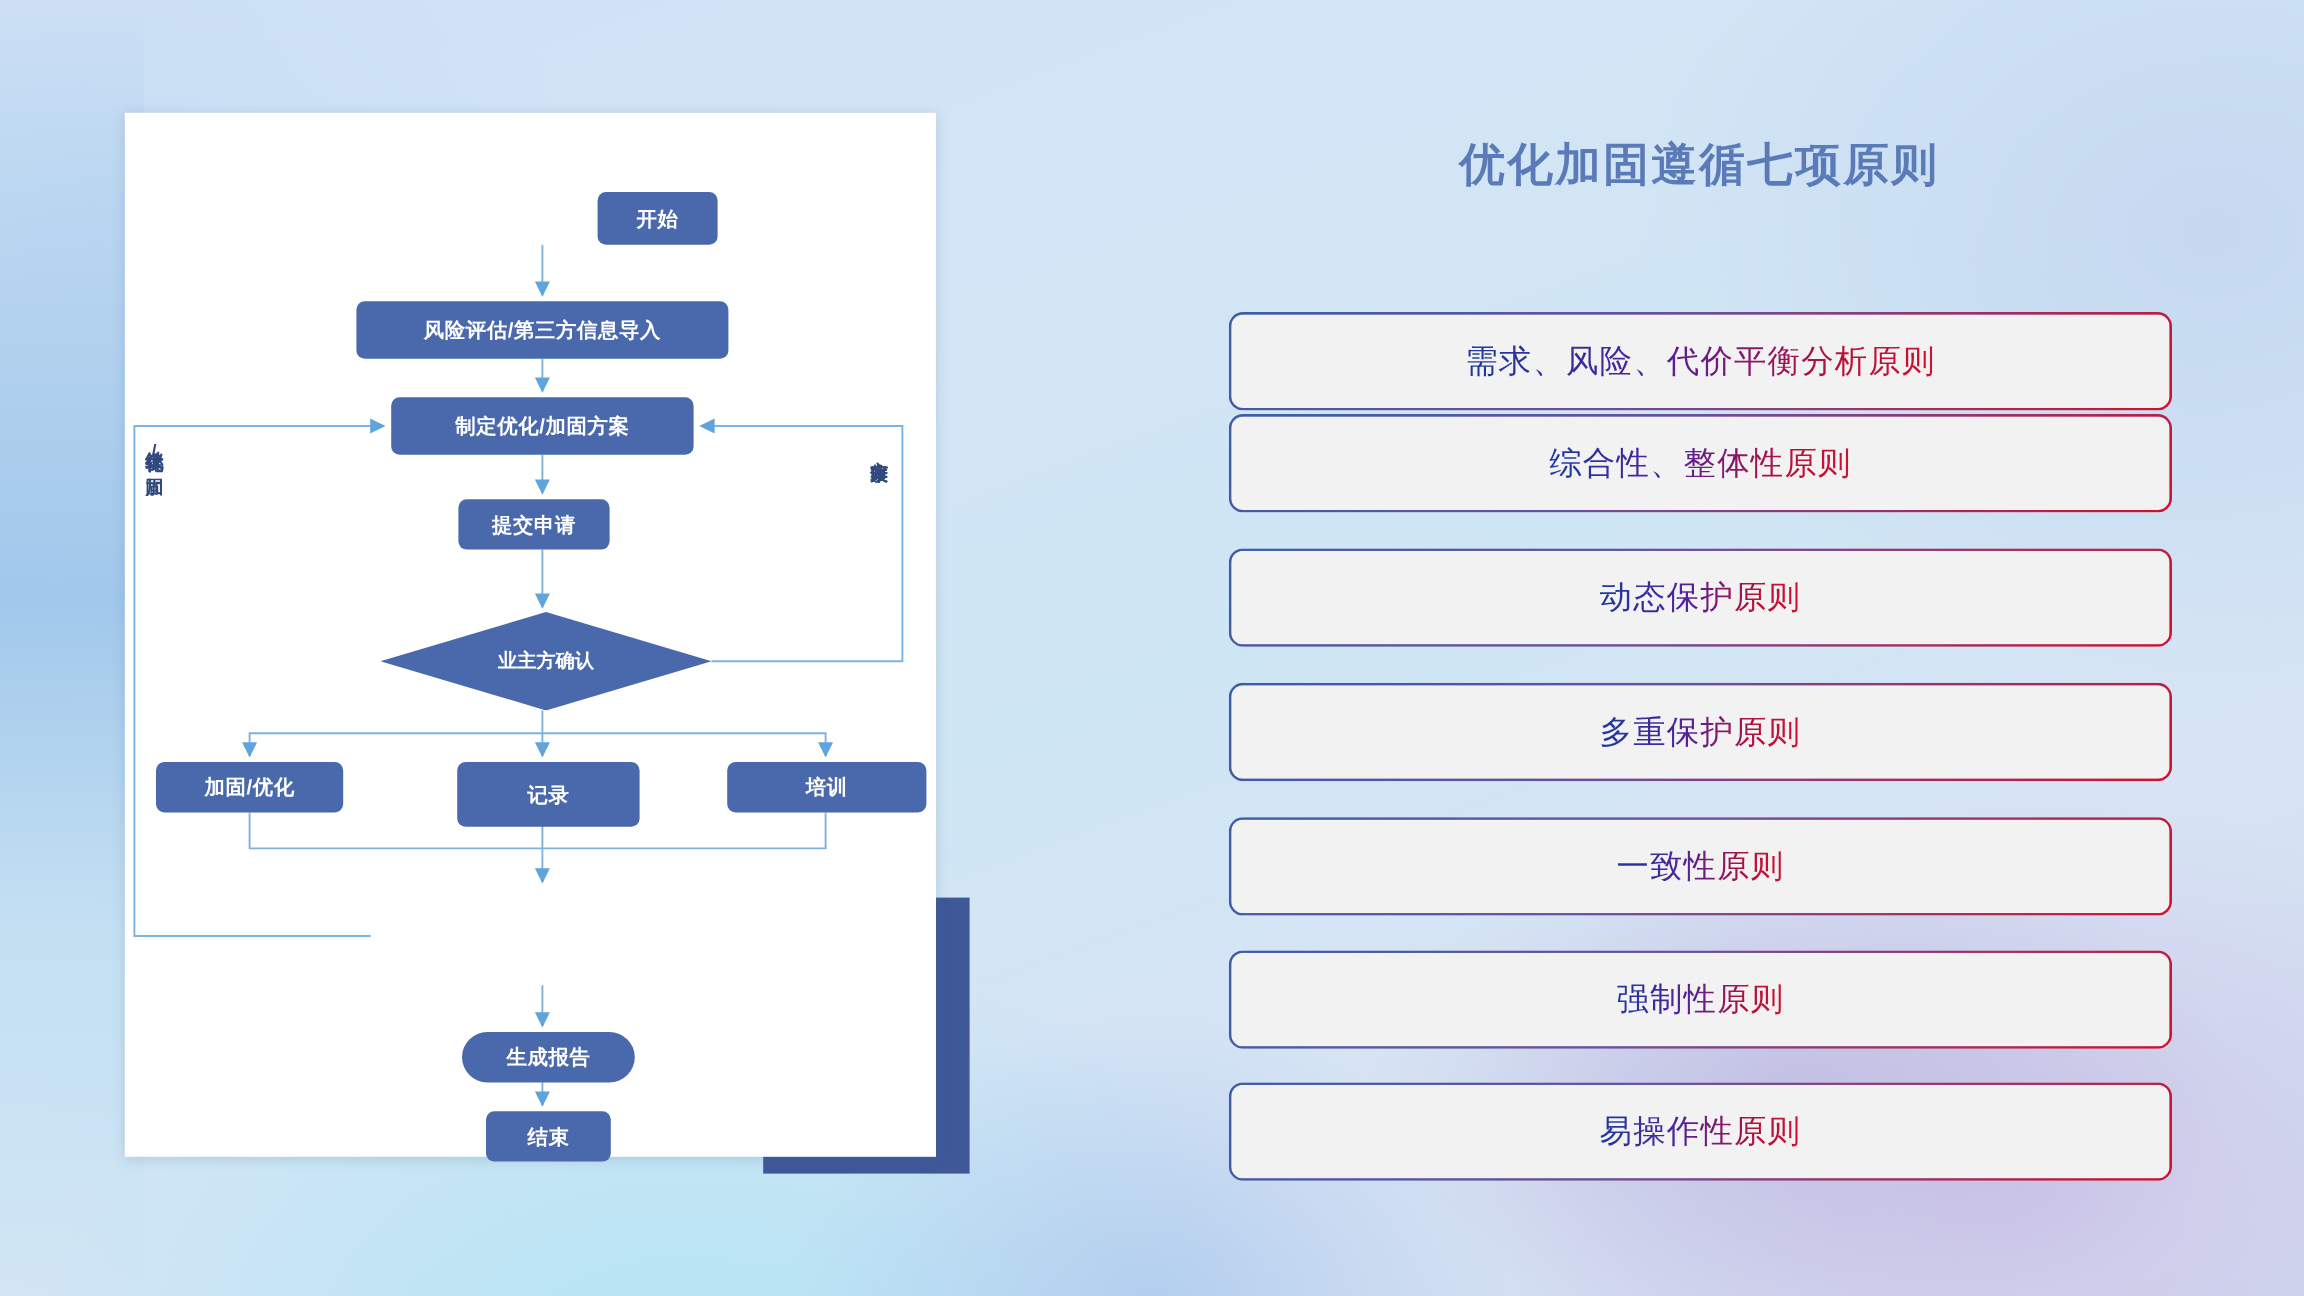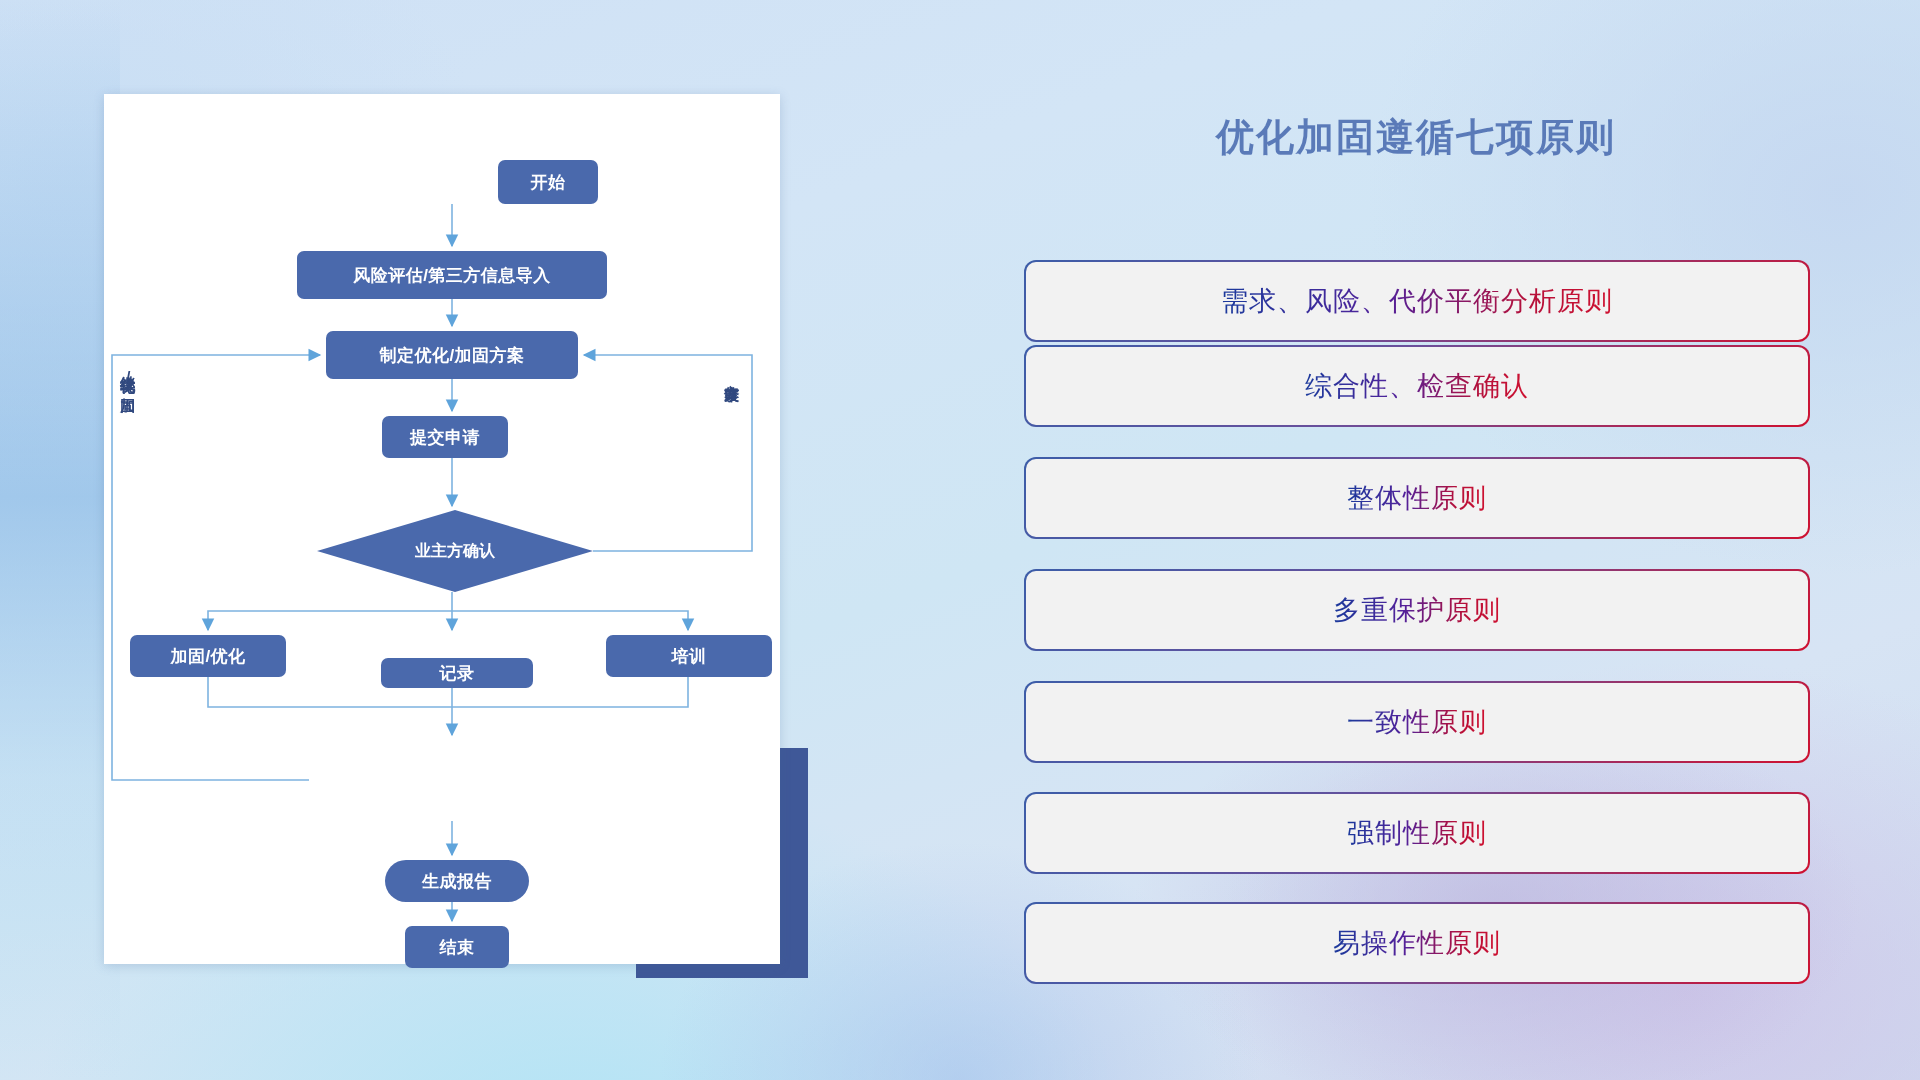--- a/index.html
+++ b/index.html
@@ -118,21 +118,21 @@
   </div>
   <div class="node" style="left:222px;top:237px;width:252px;height:48px;">
     <span>制定优化/加固方案</span>
   </div>
   <div class="node" style="left:278px;top:322px;width:126px;height:42px;">
     <span>提交申请</span>
   </div>
   <div class="node" style="left:26px;top:541px;width:156px;height:42px;">
     <span>加固/优化</span>
   </div>
-  <div class="node" style="left:277px;top:564px;width:152px;height:30px;">
+  <div class="node" style="left:277px;top:541px;width:152px;height:54px;">
     <span>记录</span>
   </div>
   <div class="node" style="left:502px;top:541px;width:166px;height:42px;">
     <span>培训</span>
   </div>
   <div class="node" style="left:281px;top:766px;width:144px;height:42px;border-radius:21px;">
     <span>生成报告</span>
   </div>
   <div class="node" style="left:301px;top:832px;width:104px;height:42px;">
     <span>结束</span>
@@ -146,24 +146,24 @@
   <div class="vlabel" style="left:16px;top:270px;">继续优化/加固</div>
   <div class="vlabel" style="left:620px;top:278px;">方案修改</div>
 </div>
 
 <div id="rtitle">优化加固遵循七项原则</div>
 
 <div class="pbox" style="top:232px;margin-top:28px;">
   <span>需求、风险、代价平衡分析原则</span>
   </div>
 <div class="pbox" style="top:345px;">
-  <span>综合性、检查确认</span>
+  <span>综合性、整体性原则</span>
   </div>
 <div class="pbox" style="top:457px;">
-  <span>整体性原则</span>
+  <span>动态保护原则</span>
   </div>
 <div class="pbox" style="top:569px;">
   <span>多重保护原则</span>
   </div>
 <div class="pbox" style="top:681px;">
   <span>一致性原则</span>
   </div>
 <div class="pbox" style="top:792px;">
   <span>强制性原则</span>
   </div>

